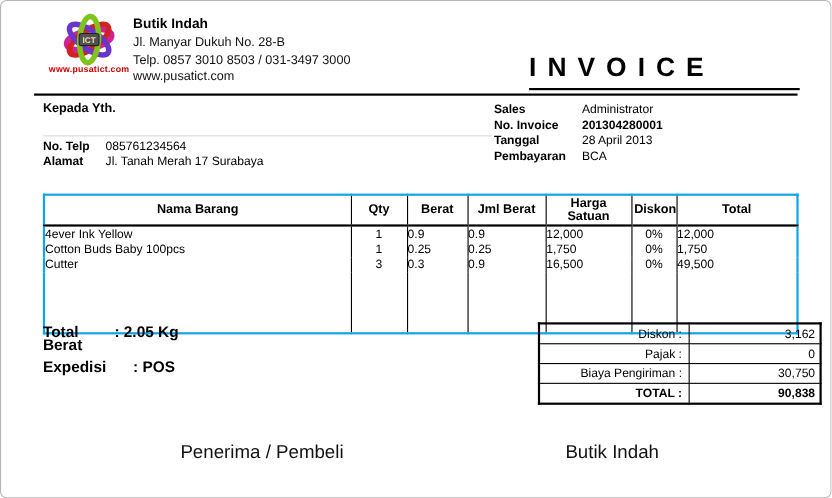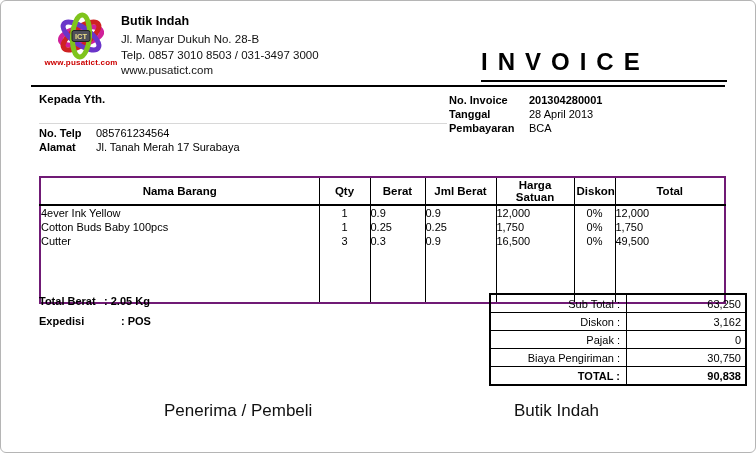--- a/index.html
+++ b/index.html
@@ -37,35 +37,35 @@
     border-bottom:1px solid #d8d8d8;
   }
   .field-row{display:flex;margin-bottom:2.5px;line-height:11.5px;}
   .field-label{font-weight:bold;flex:0 0 57px;}
   .invoice-info{position:absolute;left:448px;top:94px;width:278px;font-size:11px;}
   .invoice-info .field-label{flex:0 0 80px;}
   .value-bold{font-weight:bold;}
   
   .items{position:absolute;left:38px;top:175px;}
   table{border-collapse:collapse;table-layout:fixed;}
-  .items table{width:685px;border:2px solid #701a75;}
+  .items table{width:685px;border:2px solid #0ea5e9;}
   .items th{
     border:1px solid #000;border-bottom:2px solid #000;
     font-size:11.5px;font-weight:bold;height:16px;padding:1px 2px;
   }
   .items td{
     border-left:1px solid #000;border-right:1px solid #000;
     font-size:11px;height:14px;padding:0 0;vertical-align:middle;
   }
   .items .filler td{height:54px;}
   .cell-left{text-align:left;}
   .cell-center{text-align:center;}
   .cell-right{}
   
-  .summary{position:absolute;left:38px;top:294px;width:440px;font-size:11px;}
+  .summary{position:absolute;left:38px;top:294px;width:440px;font-size:14px;}
   .sum-row{display:flex;line-height:12px;}
   .sum-label{flex:0 0 65px;}
   .row-berat{font-weight:bold;margin-bottom:8px;}
   .row-exped{font-weight:bold;margin-bottom:4px;gap:17px;}
   .note-lines{line-height:12px;}
   .note-line2{margin-left:9px;}
   
   .totals{position:absolute;left:488px;top:292px;}
   .totals table{width:235px;border:2px solid #000;}
   .totals td{border:1.5px solid #000;font-size:11px;height:15px;padding:1px 4px;}
@@ -112,20 +112,24 @@
       <span class="field-label">No. Telp</span>
       <span class="field-value">085761234564</span>
     </div>
     <div class="field-row">
       <span class="field-label">Alamat</span>
       <span class="field-value">Jl. Tanah Merah 17 Surabaya</span>
     </div>
   </div>
 
   <div class="invoice-info">
+    <div class="field-row">
+      <span class="field-label">Sales</span>
+      <span class="field-value">Administrator</span>
+    </div>
     <div class="field-row">
       <span class="field-label">No. Invoice</span>
       <span class="field-value value-bold">201304280001</span>
     </div>
     <div class="field-row">
       <span class="field-label">Tanggal</span>
       <span class="field-value">28 April 2013</span>
     </div>
     <div class="field-row">
       <span class="field-label">Pembayaran</span>
@@ -204,24 +208,20 @@
     <div class="sum-row row-exped">
       <span class="sum-label">Expedisi</span>
       <span>: POS</span>
     </div>
   </div>
 
   <div class="totals">
     <table>
       <tbody>
         <tr>
-          <td class="t-label">Sub Total :</td>
-          <td class="t-value">63,250</td>
-        </tr>
-        <tr>
           <td class="t-label">Diskon :</td>
           <td class="t-value">3,162</td>
         </tr>
         <tr>
           <td class="t-label">Pajak :</td>
           <td class="t-value">0</td>
         </tr>
         <tr>
           <td class="t-label">Biaya Pengiriman :</td>
           <td class="t-value">30,750</td>

